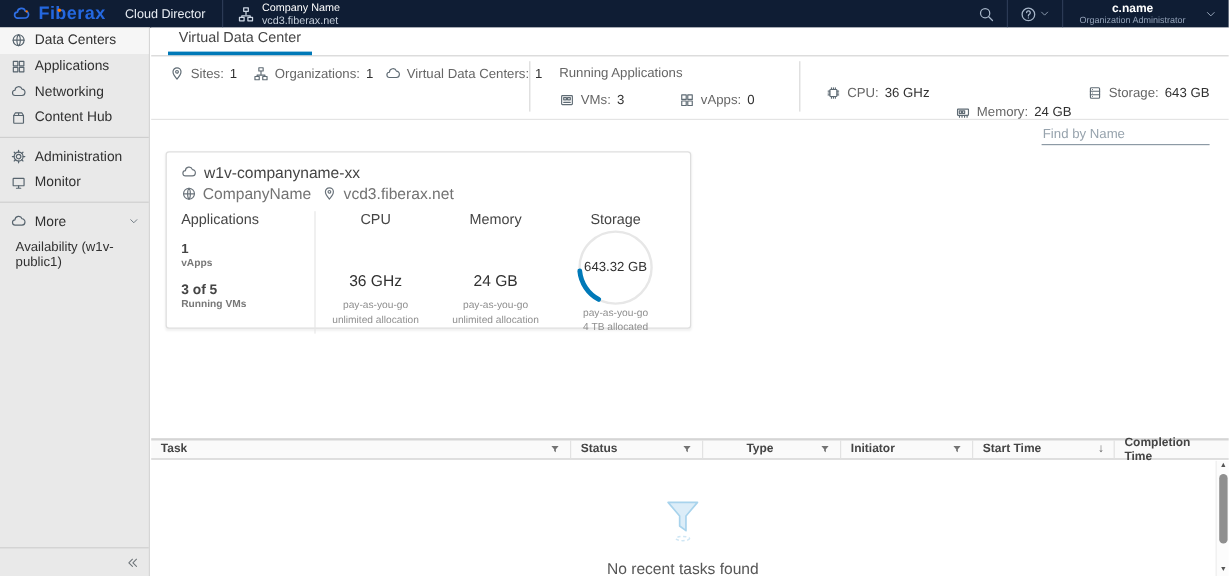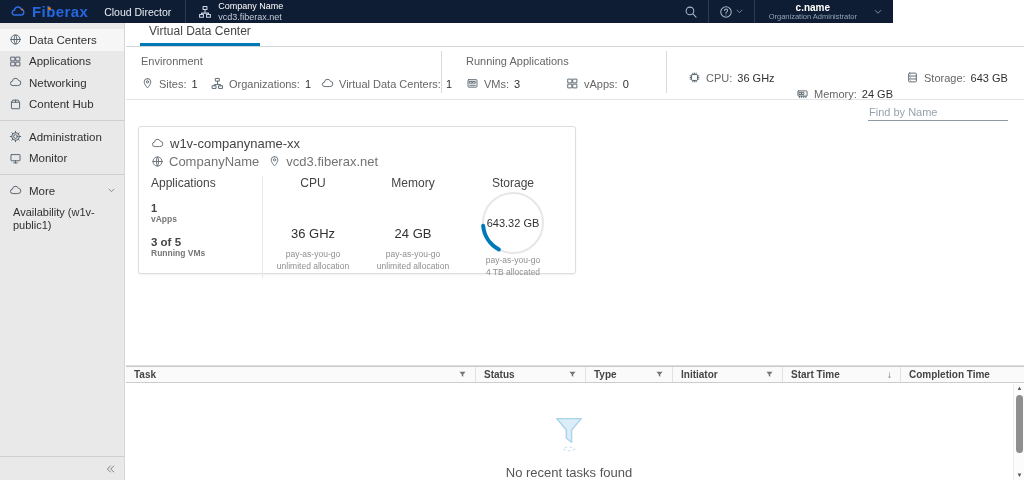--- a/index.html
+++ b/index.html
@@ -4,21 +4,21 @@
 <style>
   * { margin:0; padding:0; box-sizing:border-box; }
   html,body { width:1024px; height:480px; overflow:hidden; background:#fff;
               font-family:"Liberation Sans", sans-serif; }
   #app { position:relative; width:1024px; height:480px; background:#fff; }
 
   .ic { display:inline-block; width:13px; height:13px; color:#5f6b74; flex:0 0 auto; }
   .ic svg { width:100%; height:100%; display:block; }
 
   
-  .header { position:absolute; left:0; top:0; width:893px; height:23px;
+  .header { position:absolute; left:0; top:0; width:1024px; height:23px;
             background:#0f1d34; display:flex; align-items:center; color:#fff; }
   .logo { position:relative; display:flex; align-items:center; gap:4px; padding:0 10px 0 8px; }
   .logo .ic { width:20px; height:14px; color:#2f6fe4; }
   .logo-text { color:#2468e0; font-size:15px; font-weight:bold; letter-spacing:.4px; }
   .logo-idot { position:absolute; left:48px; top:4px; width:3px; height:3px; border-radius:50%; background:#f57600; }
   .product-name { font-size:10.5px; color:#e8edf3; margin:0 14px 0 6px; }
   .hdiv { width:1px; height:23px; background:#2b3a55; }
   .org-block { display:flex; align-items:center; gap:6px; padding:0 12px; }
   .org-block .ic { color:#cdd7e4; width:14px; height:14px; }
   .org-lines { display:flex; flex-direction:column; line-height:1.15; }
@@ -30,21 +30,21 @@
   .hbtn .caret { width:9px; height:9px; color:#a7b6c9; }
   .user-block { display:flex; align-items:center; gap:16px; padding:0 10px 0 14px; height:23px; cursor:pointer; }
   .user-lines { display:flex; flex-direction:column; line-height:1.1; text-align:center; }
   .user-name { font-size:10px; font-weight:bold; color:#fff; }
   .user-role { font-size:7.5px; color:#93a2b8; }
   .user-block .caret { width:10px; height:10px; color:#a7b6c9; }
 
   
   .sidebar { position:absolute; left:0; top:23px; width:125px; height:457px;
              background:#e9e9e9; border-right:1px solid #d6d6d6; }
-  .nav-list { padding-top:6px; }
+  .nav-list { padding-top:0; }
   .nav-item { display:flex; align-items:center; gap:7px; height:21.5px; padding-left:9px;
               font-size:11.5px; color:#313131; cursor:pointer; }
   .nav-item .ic { color:#57646e; }
   .nav-item.selected { background:#f6f6f6; }
   .nav-item .chev { margin-left:auto; margin-right:8px; width:9px; height:9px; color:#57646e; }
   .nav-div { height:1px; background:#cfcfcf; margin:5px 0; }
   .nav-sub { display:block; padding:4px 4px 4px 13px; font-size:11px; color:#313131; cursor:pointer; line-height:1.2; }
   .sidebar-bottom { position:absolute; left:0; bottom:0; width:100%; height:24px;
                     border-top:1px solid #cfcfcf; display:flex; align-items:center; justify-content:flex-end; }
   .collapse-btn { width:12px; height:12px; color:#6e7479; margin-right:8px; cursor:pointer; }
@@ -101,21 +101,21 @@
   .tasks-titlebar { height:18px; display:flex; align-items:center; padding:0 8px; }
   .tasks-title { font-size:12px; color:#565656; }
   .tasks-collapse { margin-left:auto; width:12px; height:12px; color:var(--accent); cursor:pointer; margin-right:10px; }
   .grid-head { height:17px; display:flex; align-items:stretch; background:#fafafa;
                border-top:1px solid #ccc; border-bottom:1px solid #ccc; }
   .gh-cell { display:flex; align-items:center; font-size:10px; font-weight:bold; color:#454545;
              padding:0 8px; border-right:1px solid #e2e2e2; }
   .gh-cell:last-child { border-right:none; }
   .gh-cell .filter { margin-left:auto; width:9px; height:9px; color:#747474; cursor:pointer; }
   .gh-cell .sort { margin-left:auto; font-size:10px; color:#666; cursor:pointer; }
-  .c0{width:350px;} .c1{width:110px;} .c2{width:87px;} .c3{width:110px;} .c4{width:118px;} .c5{flex:1;}
+  .c0{width:350px;} .c1{width:110px;} .c2{width:87px;margin-left:28px;} .c3{width:110px;} .c4{width:118px;} .c5{flex:1;}
   .tasks-empty { position:absolute; left:0; right:12px; top:50px; text-align:center; }
   .funnel-big { display:inline-block; width:42px; height:38px; }
   .empty-msg { font-size:13px; color:#565656; margin-top:8px; }
 
   .vscroll { position:absolute; right:0; top:18px; bottom:0; width:11px; background:#fcfcfc; border-left:1px solid #eee; }
   .vs-arrow { position:absolute; left:0; width:11px; height:9px; font-size:6px; color:#555; text-align:center; line-height:9px; cursor:pointer; }
   .vs-up { top:0; } .vs-down { bottom:0; }
   .vs-thumb { position:absolute; left:2px; top:11px; width:7px; height:58px; background:#8f8f8f; border-radius:4px; cursor:pointer; }
 </style>
 </head>
@@ -273,21 +273,20 @@
   </div>
 
   <div class="content">
 
     <div class="tabbar">
       <div class="tab active">Virtual Data Center</div>
     </div>
 
     <div class="summary">
       <div class="sum-group" style="left:15px;">
-        <div class="sum-title">Environment</div>
         <div class="sum-row">
           <span class="stat" style="width:70px;">
             <span class="ic">
                 <svg viewBox="0 0 16 16" fill="none" stroke="currentColor" stroke-width="1.2" stroke-linecap="round" stroke-linejoin="round">
                   <path d="M8 1.9a4.1 4.1 0 0 1 4.1 4.1c0 2.9-4.1 7.5-4.1 7.5S3.9 8.9 3.9 6A4.1 4.1 0 0 1 8 1.9z"></path>
                   <circle cx="8" cy="6" r="1.4"></circle>
                 </svg>
               </span>
             <span class="sl">Sites:</span>
             <span class="sv">1</span>

